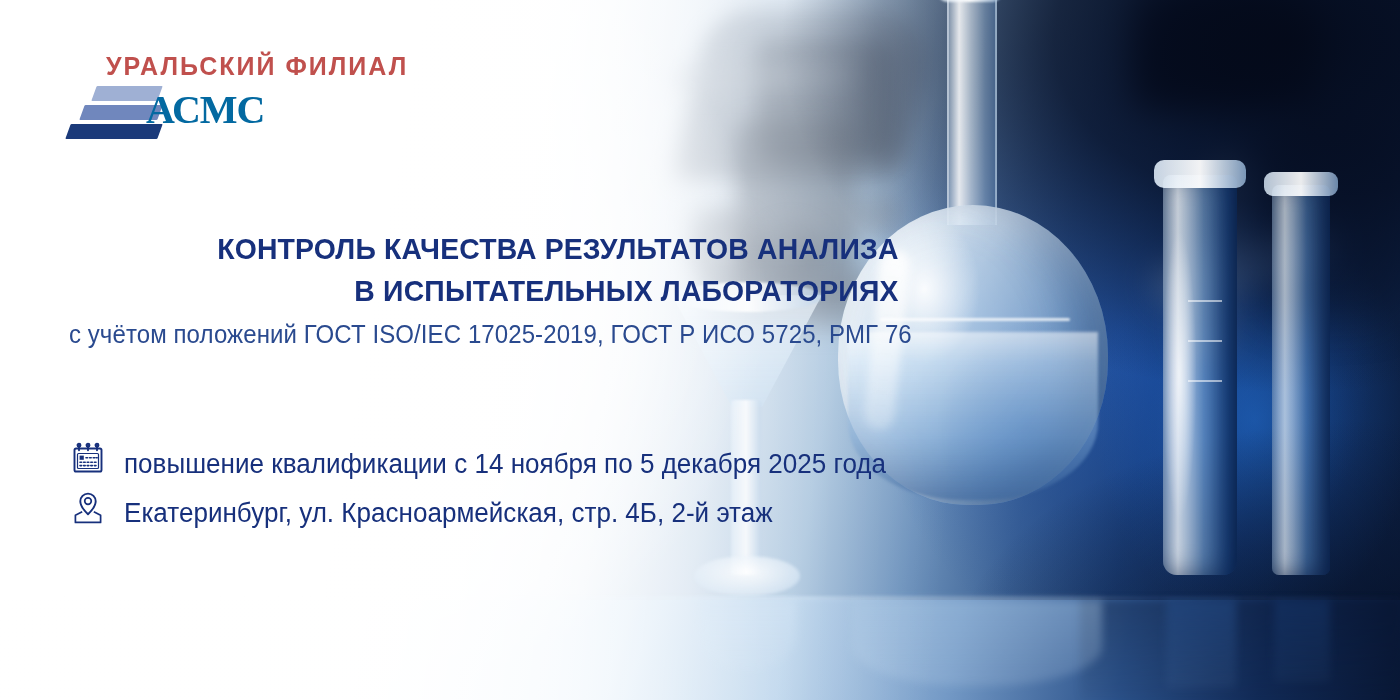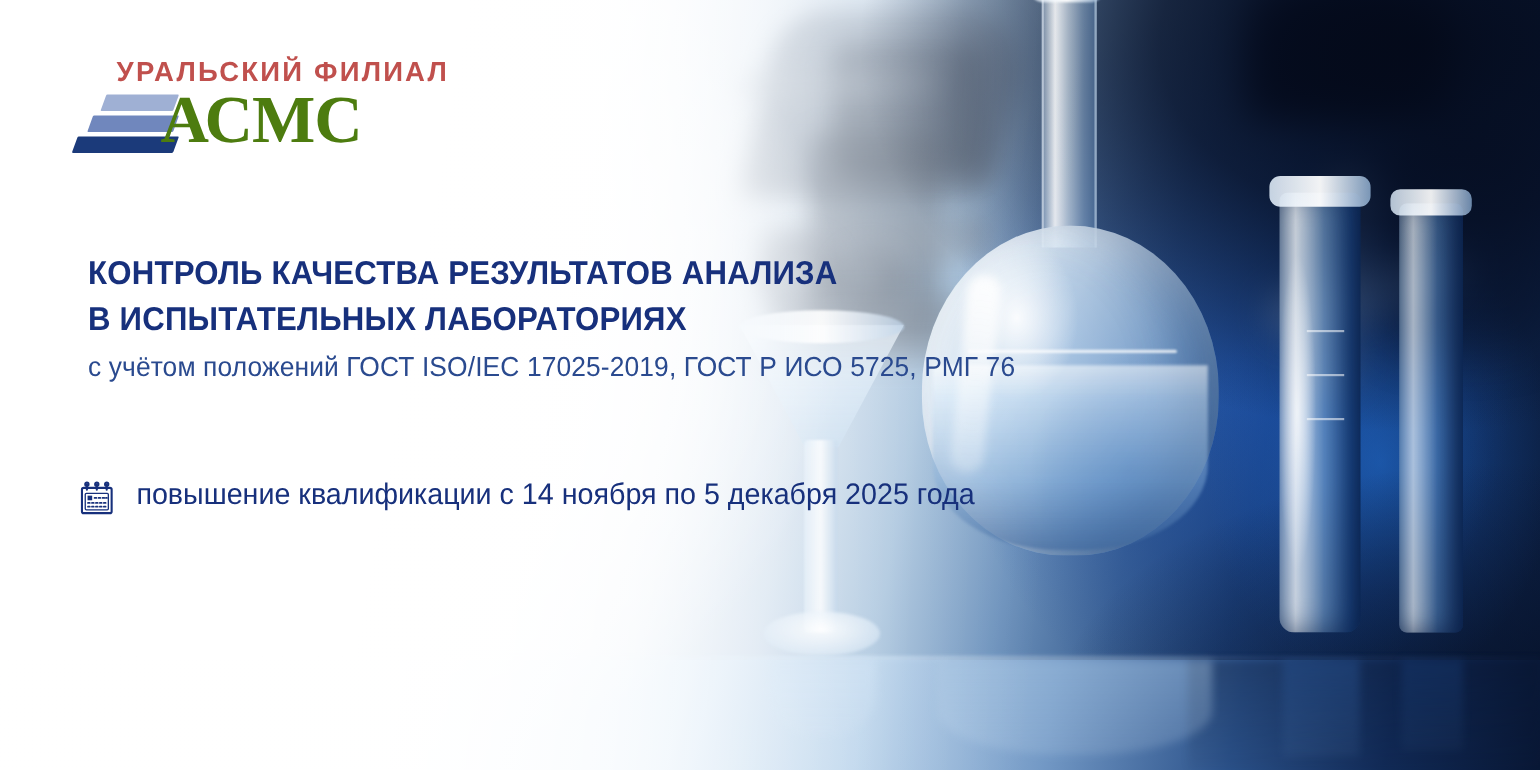--- a/index.html
+++ b/index.html
@@ -256,43 +256,43 @@
   }
   .logo-row{position:absolute;left:0;top:30px;width:330px;height:62px;}
   .logo-mark{position:absolute;left:0;top:4px;width:92px;height:56px;}
   .bar{position:absolute;height:15px;transform:skewX(-20deg);border-radius:1px;}
   .bar1{left:26px;top:0px;width:66px;background:#9fb0d4;}
   .bar2{left:14px;top:19px;width:78px;background:#7087bd;}
   .bar3{left:0px;top:38px;width:92px;background:#1b3a7a;}
   .logo-word{
     position:absolute;left:78px;top:-3px;
     font-family:"Liberation Serif", serif;
-    font-size:61px;font-weight:bold;color:#4d7c0f;
+    font-size:40px;font-weight:bold;color:#0369a1;
     letter-spacing:-1px;white-space:nowrap;line-height:62px;
   }
 
   
-  #title-block{position:absolute;left:80px;top:228px;width:880px;}
+  #title-block{position:absolute;left:67px;top:228px;width:880px;text-align:right;}
   .title-line{
     font-family:"Liberation Sans", sans-serif;
     font-size:30px;font-weight:bold;color:#17307c;
     letter-spacing:.2px;line-height:42px;white-space:nowrap;
     transform:scaleX(.945);transform-origin:left center;
   }
   .subtitle{
     margin-top:6px;
     font-family:"Liberation Sans", sans-serif;
     font-size:25px;font-weight:normal;color:#2a4a8f;
     letter-spacing:.1px;line-height:32px;white-space:nowrap;
     transform:scaleX(.96);transform-origin:left center;
   }
 
   
   #info-list{position:absolute;left:66px;top:432px;width:1060px;}
-  .info-row{display:flex;align-items:flex-start;height:49px;}
+  .info-row{display:flex;align-items:flex-end;height:49px;}
   .info-icon{
     width:44px;min-width:44px;height:44px;
     display:flex;align-items:center;justify-content:center;
     margin-right:14px;
   }
   .info-icon svg{display:block;}
   .info-text{
     font-family:"Liberation Sans", sans-serif;
     font-size:27px;font-weight:normal;color:#17307c;
     white-space:nowrap;line-height:34px;
@@ -392,17 +392,27 @@
               <path d="M15 15.7h1.6M18.6 15.7h1.6M22.2 15.7h1.6M25.3 15.7h.9"></path>
               <path d="M9 20.2h1.6M12.6 20.2h1.6M16.2 20.2h1.6M19.8 20.2h1.6M23.4 20.2h1.6"></path>
               <path d="M9 23.6h1.6M12.6 23.6h1.6M16.2 23.6h1.6M19.8 23.6h1.6M23.4 23.6h1.6"></path>
             </g>
           </svg>
         </div>
         <div class="info-text">повышение квалификации с 14 ноября по 5 декабря 2025 года</div>
       </div>
 
 
+      <div class="info-row">
+        <div class="info-icon">
+          <svg width="34" height="34" viewBox="0 0 34 34" fill="none" stroke="#17307c" stroke-width="1.9">
+            <path d="M17 2.6c-4.3 0-7.7 3.4-7.7 7.6 0 5.6 7.7 13.1 7.7 13.1s7.7-7.5 7.7-13.1c0-4.2-3.4-7.6-7.7-7.6z" stroke-linejoin="round"></path>
+            <circle cx="17" cy="10.1" r="3.3" stroke-width="1.7"></circle>
+            <path d="M11.2 20.8 4.4 24.3v7.1h25.2v-7.1l-6.8-3.5" stroke-linejoin="round" stroke-width="1.7"></path>
+          </svg>
+        </div>
+        <div class="info-text">Екатеринбург, ул. Красноармейская, стр. 4Б, 2-й этаж</div>
+      </div>
 
 
     </div>
   </div>
 </div>
 
 </body></html>

